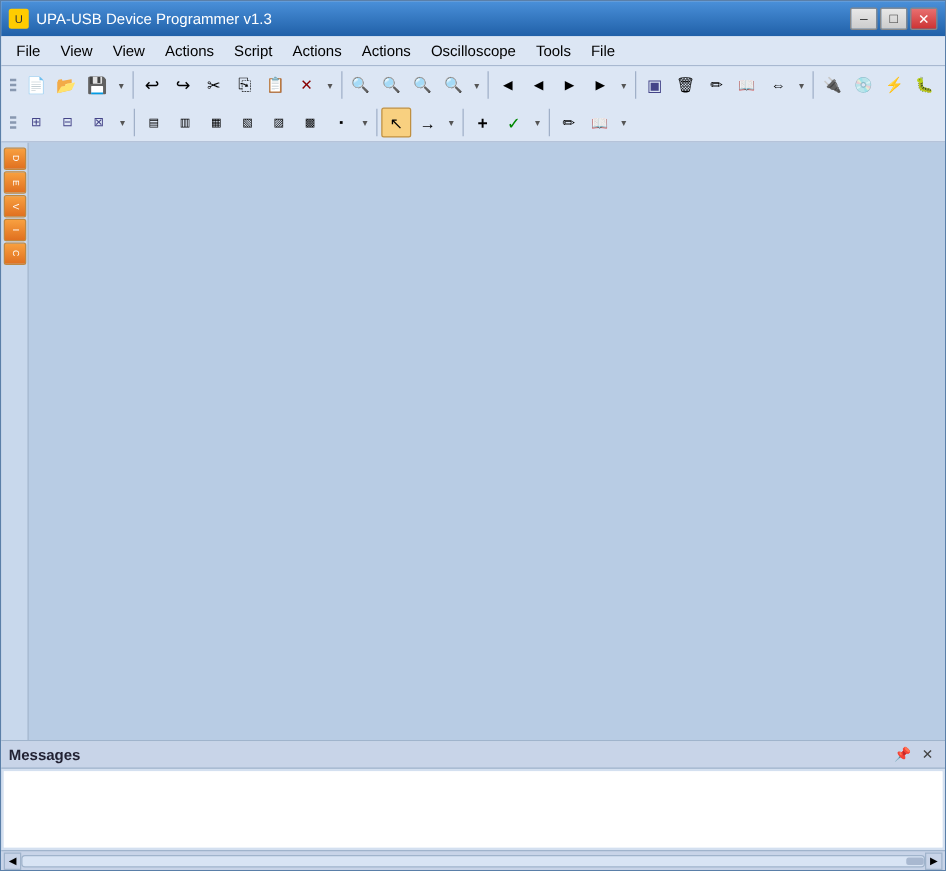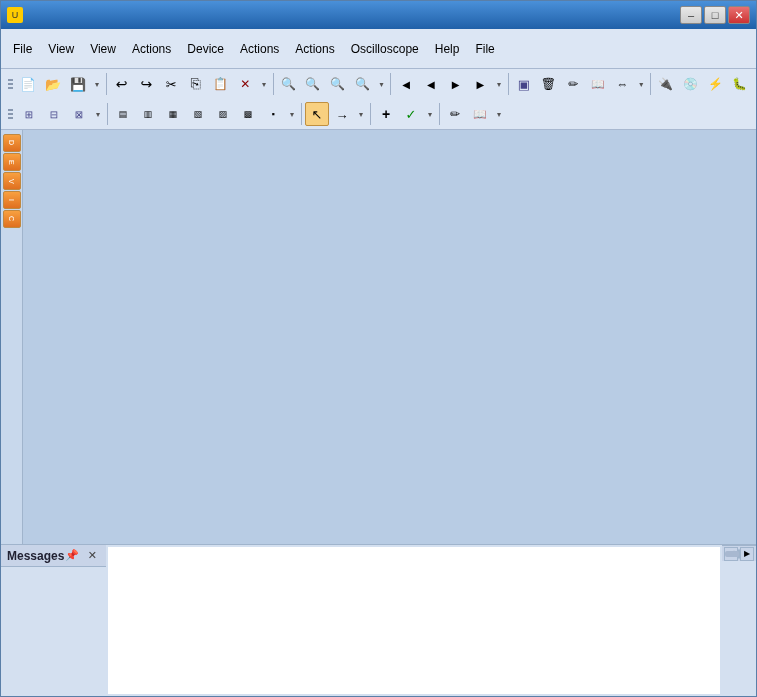--- a/index.html
+++ b/index.html
@@ -65,21 +65,21 @@
       font-size: 11px;
       color: #333;
     }
     .title-btn.close {
       background: linear-gradient(to bottom, #e87070, #cc3333);
       color: white;
     }
     
     .menu-bar {
       background: #dce6f4;
-      height: 40px;
+      height: 24px;
       display: flex;
       align-items: center;
       padding: 0 4px;
       border-bottom: 1px solid #a8b8d0;
       flex-shrink: 0;
     }
     .menu-item {
       padding: 2px 8px;
       cursor: pointer;
       font-size: 12px;
@@ -175,26 +175,26 @@
       align-items: center;
       justify-content: center;
       cursor: pointer;
       font-size: 7px;
       color: white;
       writing-mode: vertical-rl;
       text-orientation: mixed;
     }
     
     .messages-panel {
-      height: 152px;
+      height: 104px;
       background: #d4e0f0;
       border-top: 1px solid #a0b4cc;
       flex-shrink: 0;
       display: flex;
-      flex-direction: row;
+      flex-direction: column;
     }
     .messages-header {
       height: 22px;
       background: #c8d4e8;
       display: flex;
       align-items: center;
       justify-content: space-between;
       padding: 0 6px;
       border-bottom: 1px solid #a0b4cc;
     }
@@ -291,38 +291,39 @@
 </head>
 <body>
 
 <div class="window">
 
   <div class="title-bar">
     <div class="title-bar-left">
       <div class="title-icon">
         <span>U</span>
       </div>
+      <span>UPA-USB Device Programmer v1.3</span>
     </div>
     <div class="title-buttons">
       <div class="title-btn">–</div>
       <div class="title-btn">□</div>
       <div class="title-btn close">✕</div>
     </div>
   </div>
 
   <div class="menu-bar">
     <span class="menu-item">File</span>
     <span class="menu-item">View</span>
     <span class="menu-item">View</span>
     <span class="menu-item">Actions</span>
-    <span class="menu-item">Device</span>
+    <span class="menu-item">Script</span>
     <span class="menu-item">Actions</span>
     <span class="menu-item">Actions</span>
     <span class="menu-item">Oscilloscope</span>
-    <span class="menu-item">Help</span>
+    <span class="menu-item">Tools</span>
     <span class="menu-item">File</span>
   </div>
 
   <div class="toolbar-area">
 
     <div class="toolbar-row">
 
       <div class="tb-sep-right">
           <span></span>
           <span></span>

